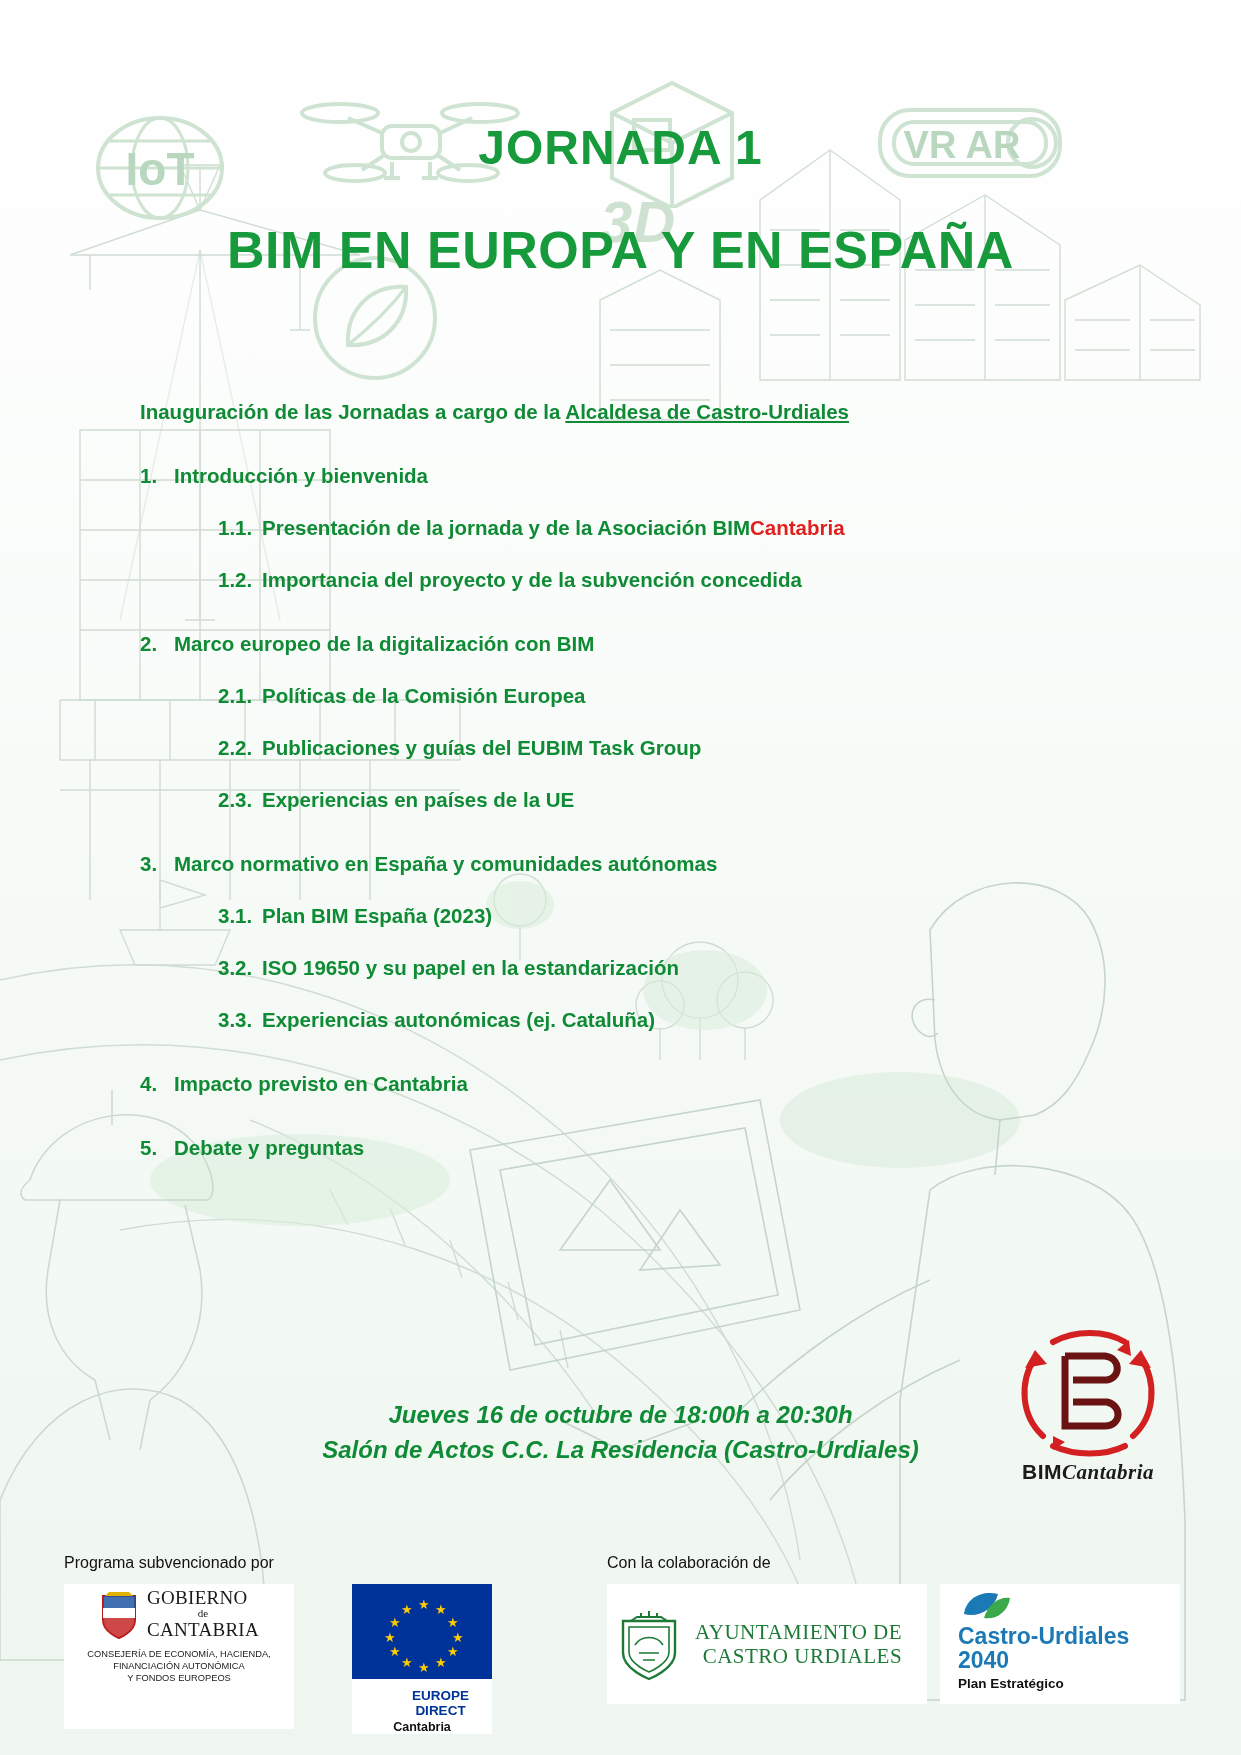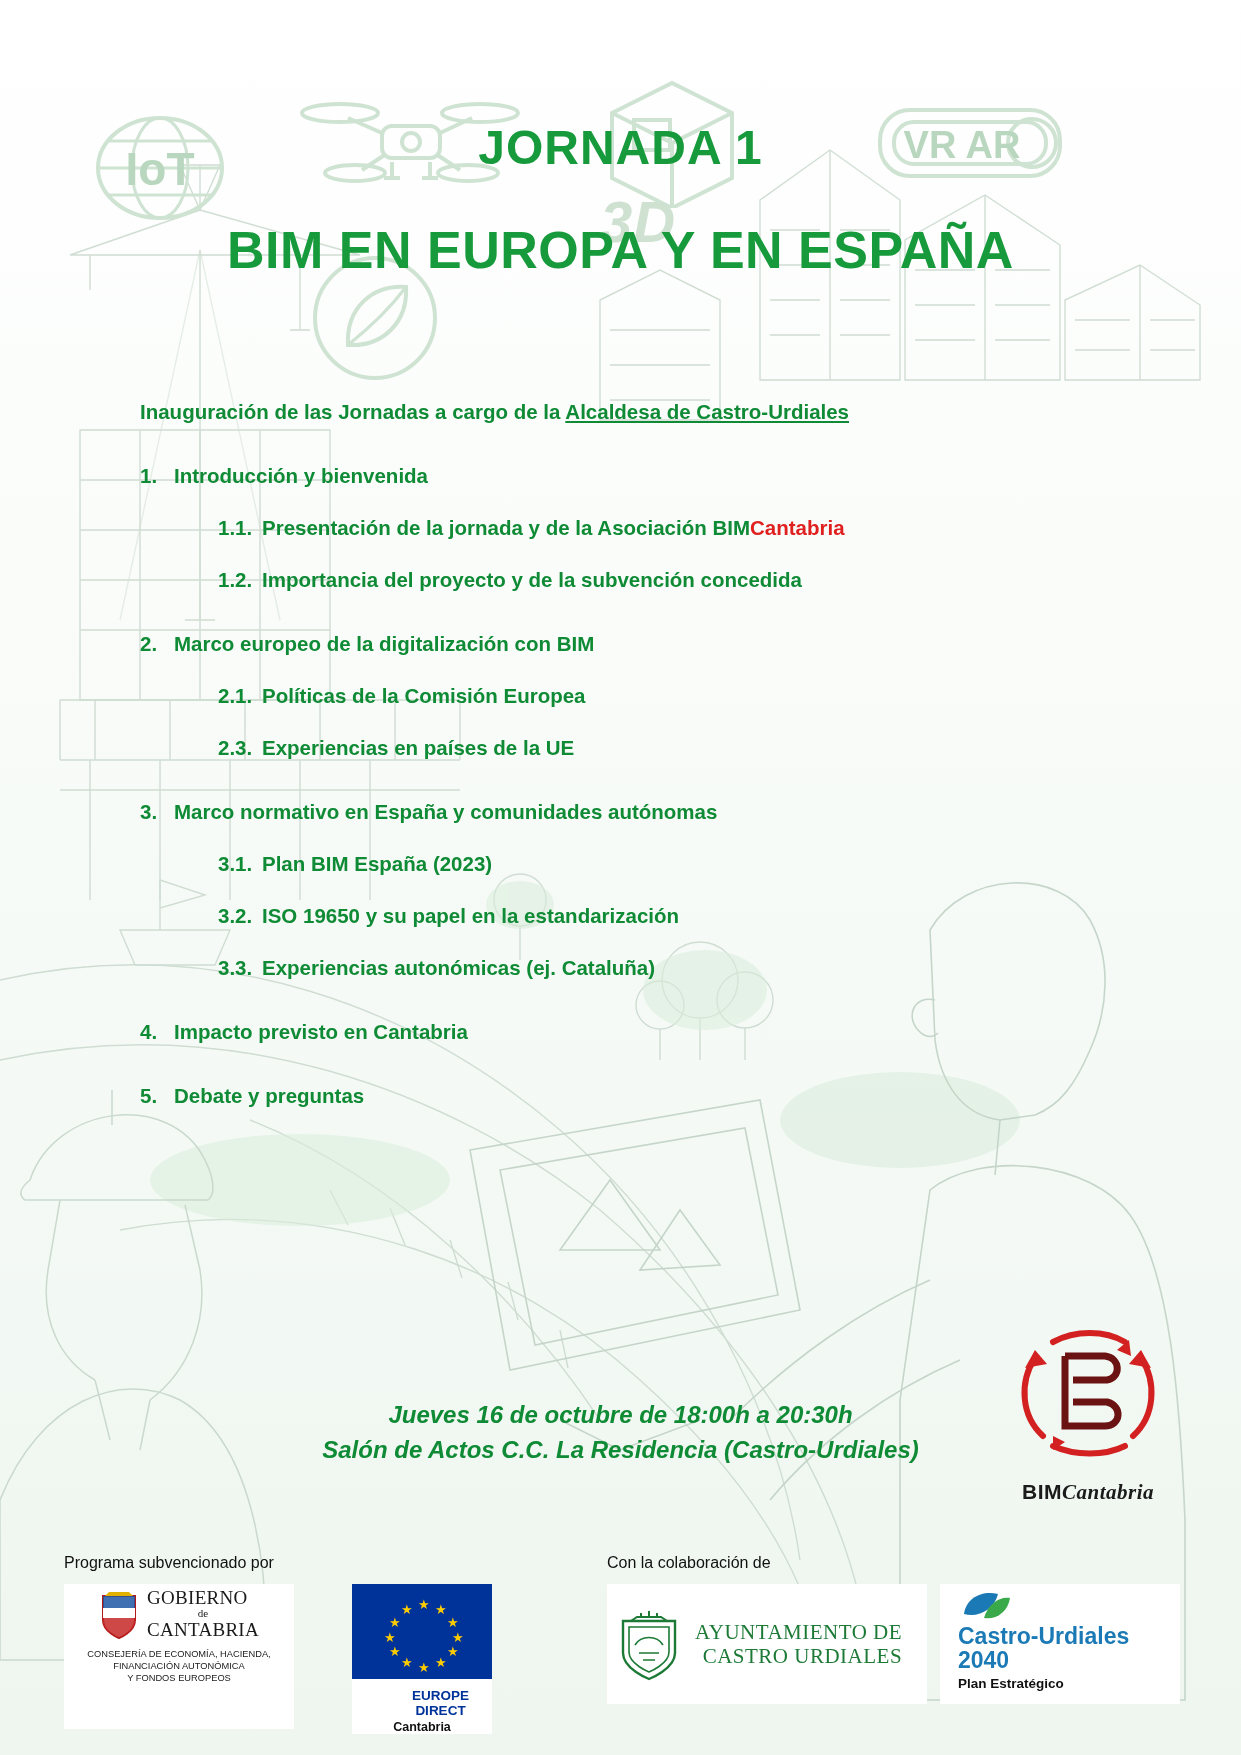--- a/index.html
+++ b/index.html
@@ -136,21 +136,21 @@
     width: 190px;
     height: 185px;
     z-index: 6;
     text-align: center;
   }
   .bim-logo .mark { width: 150px; height: 140px; margin: 0 auto; display:block; }
   .bim-logo .wordmark {
     font-size: 21px;
     font-weight: bold;
     color: #1b1b1b;
-    margin-top: 20px;
+    margin-top: 0;
     letter-spacing: 0.5px;
   }
   .bim-logo .wordmark .cursive {
     font-family: "Liberation Serif", serif;
     font-style: italic;
     font-weight: bold;
     color: #1b1b1b;
   }
 
   
@@ -408,20 +408,23 @@
     </div>
 
     <div class="item lvl1">
       <span class="num">2.</span><span>Marco europeo de la digitalización con BIM</span>
     </div>
 
     <div class="item lvl2">
       <span class="num2">2.1.</span><span>Políticas de la Comisión Europea</span>
     </div>
 
+    <div class="item lvl2">
+      <span class="num2">2.2.</span><span>Publicaciones y guías del EUBIM Task Group</span>
+    </div>
 
     <div class="item lvl2">
       <span class="num2">2.3.</span><span>Experiencias en países de la UE</span>
     </div>
 
     <div class="item lvl1">
       <span class="num">3.</span><span>Marco normativo en España y comunidades autónomas</span>
     </div>
 
     <div class="item lvl2">

